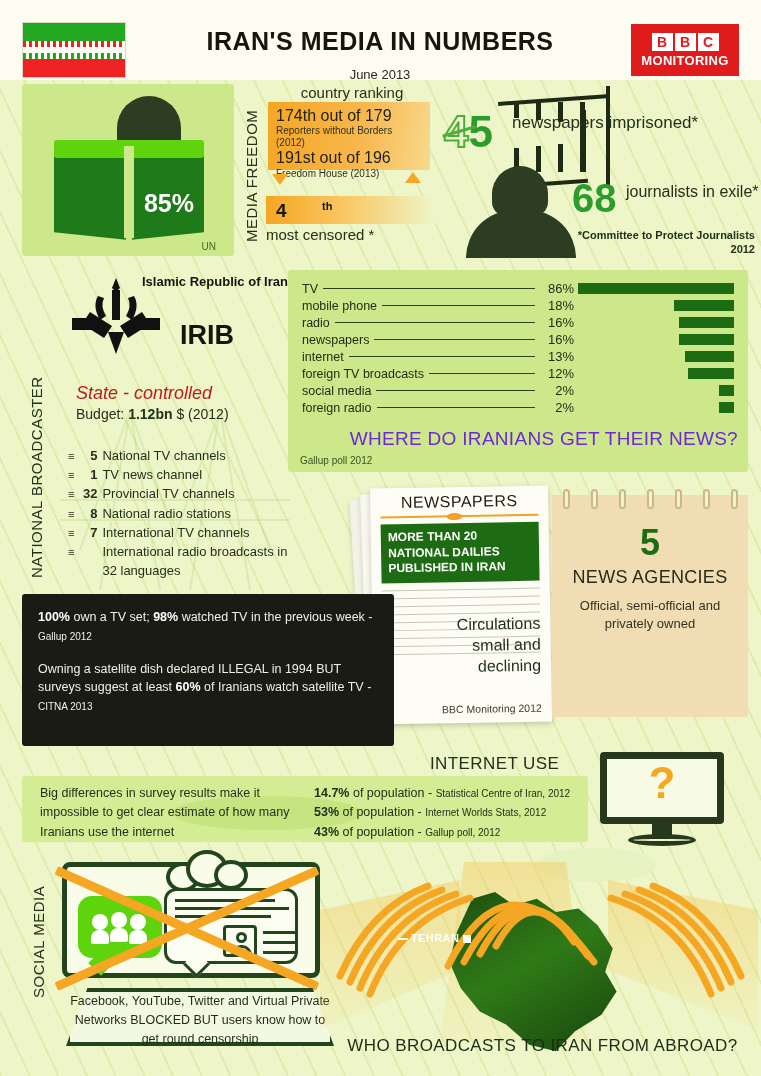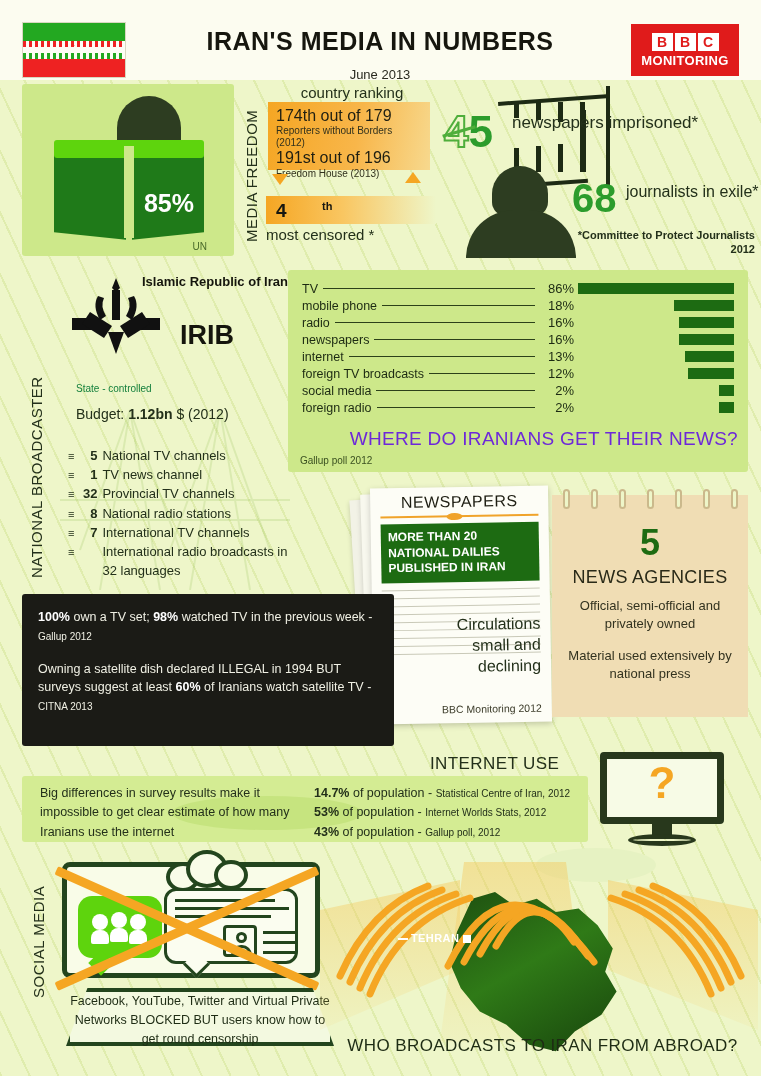--- a/index.html
+++ b/index.html
@@ -58,21 +58,21 @@
   .head { position:absolute; left:95px; top:12px; width:64px; height:56px;
     background:#2d3d21; border-radius:32px 32px 10px 10px; }
   .book { position:absolute; left:32px; top:56px; width:150px; height:100px; }
   .book .pg { position:absolute; top:8px; width:72px; height:88px; background:#1f7a19; }
   .book .pgl { left:0; transform: skewY(6deg); }
   .book .pgr { right:0; transform: skewY(-6deg); }
   .book .top { position:absolute; left:0; top:0; width:150px; height:18px; background:#5ed40d;
     border-radius:3px; }
   .book .spine { position:absolute; left:70px; top:6px; width:10px; height:92px; background:#cde88a; }
   .pct { position:absolute; right:10px; bottom:22px; color:#fff; font-size:25px; font-weight:bold; }
-  .un { position:absolute; right:27px; bottom:4px; color:#4a6b2a; font-size:10px; }
+  .un { position:absolute; right:18px; bottom:4px; color:#4a6b2a; font-size:10px; }
   .lit-vlabel { position:absolute; left:24px; top:96px; height:150px; }
 
   
   .mf-vlabel { position:absolute; left:243px; top:112px; height:130px; }
   .cr-title { position:absolute; left:262px; top:84px; width:180px; text-align:center;
     font-size:15px; color:#23301a; }
   .rank-box { position:absolute; left:268px; top:102px; width:162px; height:68px;
     background: linear-gradient(100deg,#f5a623 0%, #f8b64a 55%, #f7d98e 100%);
     padding:5px 8px; }
   .rank-box .big { font-size:16px; color:#1f1f12; line-height:1.15; }
@@ -110,21 +110,21 @@
   .j68t { position:absolute; left:626px; top:182px; font-size:16px; color:#23301a; line-height:1.25; }
   .cpj { position:absolute; left:560px; top:228px; width:195px; text-align:right;
     font-size:11px; color:#23301a; line-height:1.3; font-weight:bold; }
 
   
   .nb-vlabel { position:absolute; left:28px; top:310px; height:268px; }
   .irib-logo { position:absolute; left:68px; top:274px; width:96px; height:84px; }
   .irib-name { position:absolute; left:142px; top:274px; font-size:13px; font-weight:bold;
     color:#15150d; line-height:1.25; }
   .irib-abbr { position:absolute; left:180px; top:320px; font-size:27px; font-weight:bold; color:#15150d; }
-  .irib-state { position:absolute; left:76px; top:383px; font-size:10px; color:#15803d; }
+  .irib-state { position:absolute; left:76px; top:383px; font-size:18px; color:#b91c1c;font-style:italic; }
   .irib-budget { position:absolute; left:76px; top:406px; font-size:14px; color:#23301a; }
   .irib-list { position:absolute; left:68px; top:446px; width:224px; }
   .irib-list li { list-style:none; font-size:13px; color:#23301a; line-height:1.48;
     display:flex; gap:5px; align-items:baseline; }
   .irib-list .bul { color:#23301a; font-size:11px; }
   .irib-list .num { font-weight:bold; min-width:18px; text-align:right; }
   .bridge { position:absolute; left:60px; top:350px; width:230px; height:240px;
     opacity:.20; }
 
   
@@ -514,21 +514,20 @@
         <div class="ring"></div>
         <div class="ring"></div>
         <div class="ring"></div>
       <div class="ring"></div>
         <div class="ring"></div>
         <div class="ring"></div>
     </div>
     <div class="n5">5</div>
     <div class="na">NEWS AGENCIES</div>
     <div class="p1">Official, semi-official and privately owned</div>
-    <div class="p2">Material used extensively by national press</div>
   </div>
 
   <div class="tvpanel">
     <p>
       <b>100%</b><span> own a TV set; </span><b>98%</b><span> watched TV in the previous week - </span><span class="src">Gallup 2012</span>
     </p>
     <p style="margin-top:14px">
       <span>Owning a satellite dish declared ILLEGAL in 1994 BUT surveys suggest at least </span><b>60%</b><span> of Iranians watch satellite TV - </span><span class="src">CITNA 2013</span>
     </p>
   </div>

